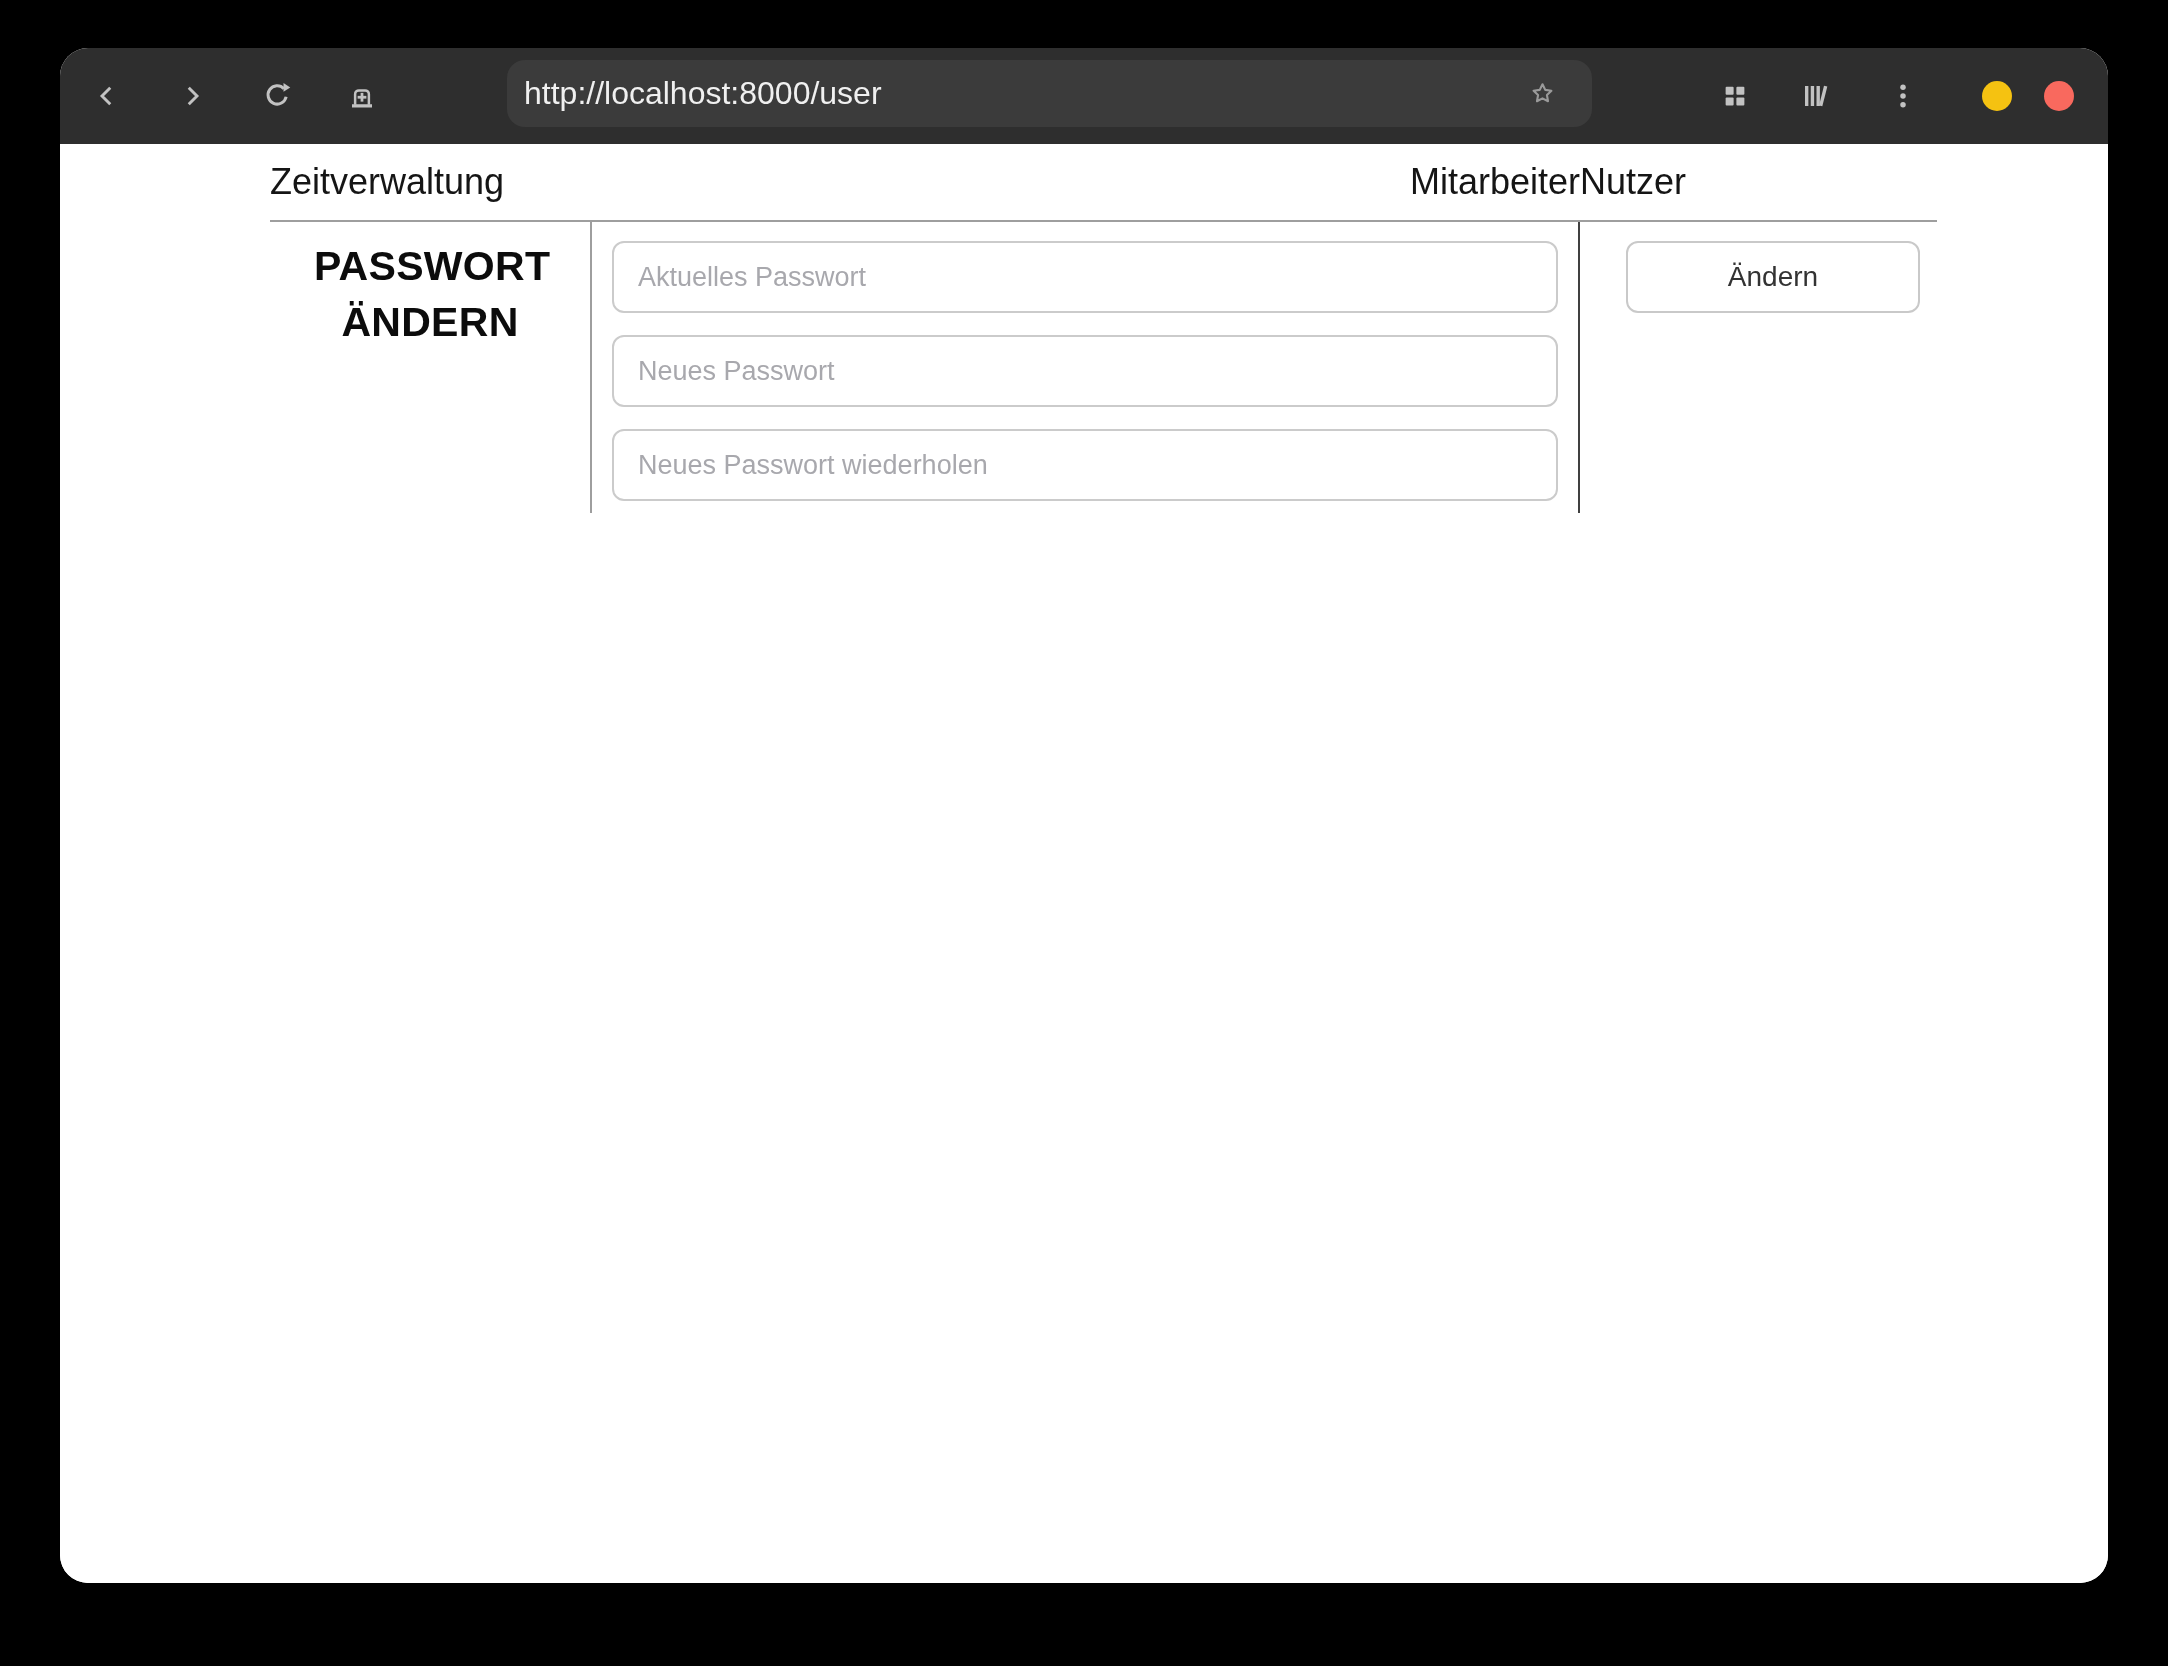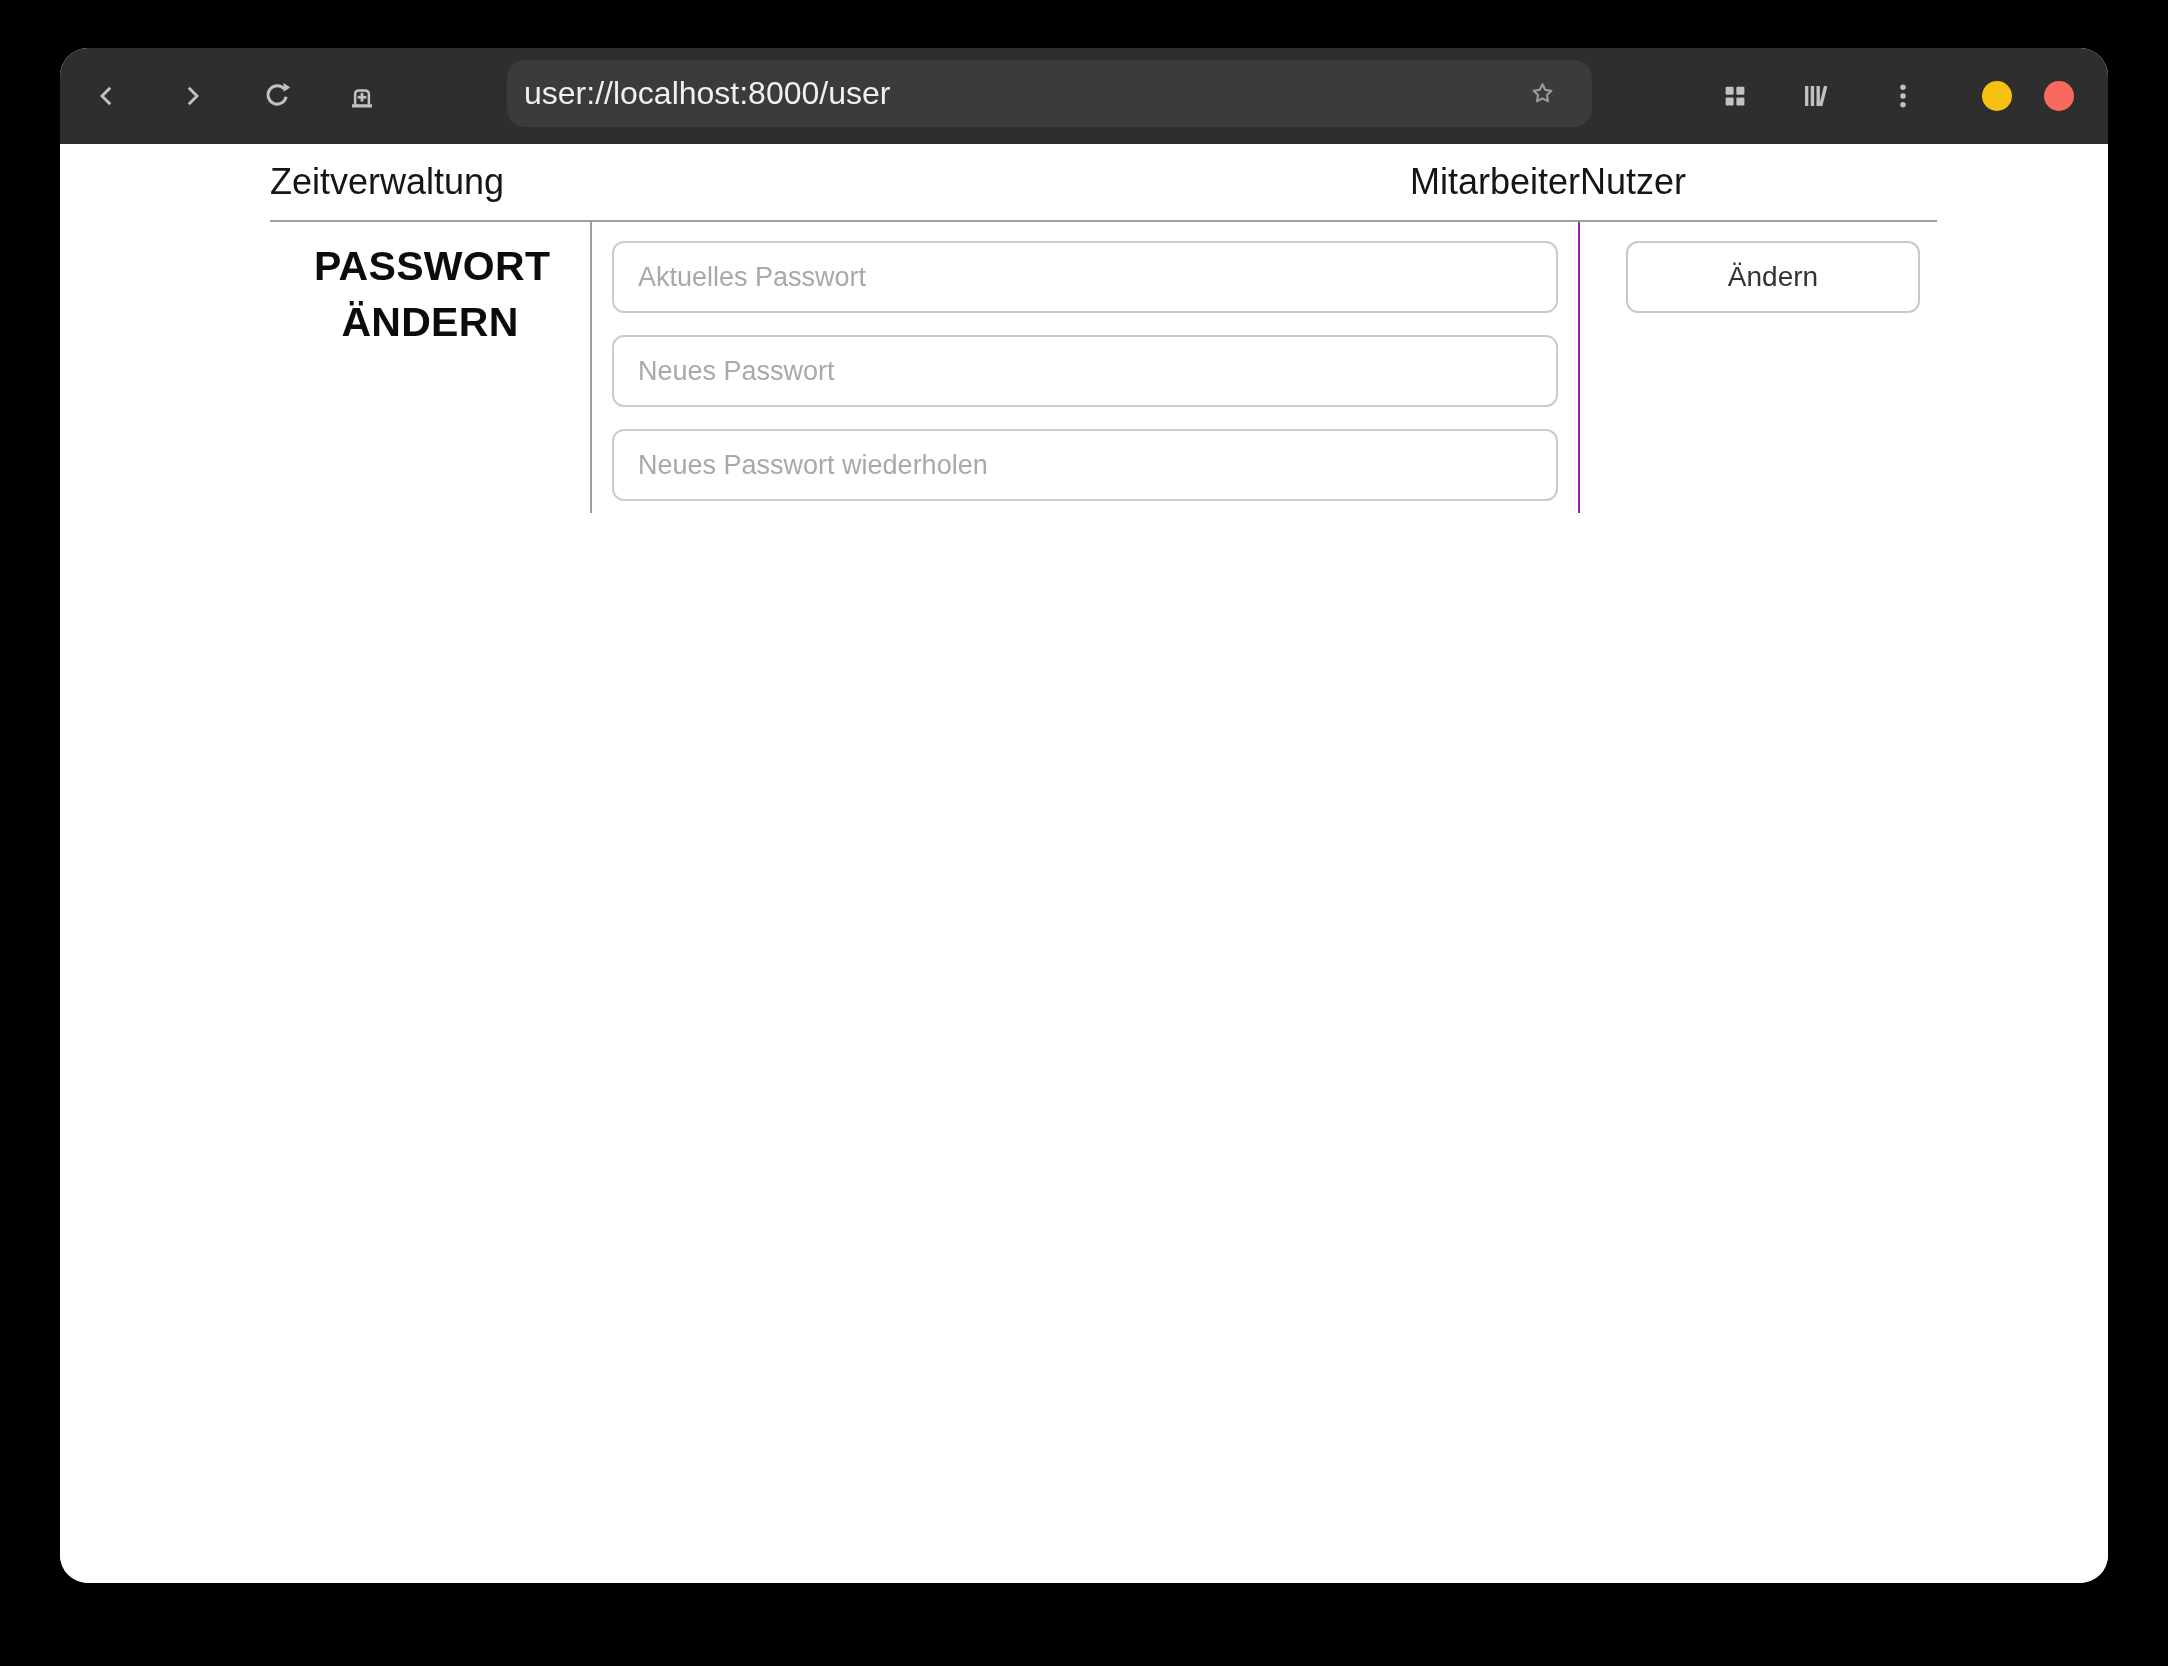--- a/index.html
+++ b/index.html
@@ -53,21 +53,21 @@
     display: flex; align-items: center; height: 78px;
     border-bottom: 2px solid #9e9e9e;
     font-size: 36px; color: #151515;
   }
   .nav-c1 { width: 320px; text-align: left; }
   .nav-c2 { width: 990px; text-align: right; padding-left: 116px; }
   .nav-c3 { flex: 1; text-align: left; }
   .nav-row span { cursor: pointer; }
   .form-row { display: flex; height: 291px; }
   .fcol1 { width: 322px; border-right: 2px solid #9e9e9e; }
-  .fcol2 { width: 988px; border-right: 2px solid #a21caf; padding: 19px 0 0 20px; }
+  .fcol2 { width: 988px; border-right: 2px solid #404040; padding: 19px 0 0 20px; }
   .fcol3 { flex: 1; padding: 19px 0 0 13px; }
   .section-title {
     width: 232px; margin: 16px auto 0;
     font-size: 41px; font-weight: bold; line-height: 56px;
     text-align: center; color: #0c0c0c; letter-spacing: 0.3px;
   }
   .pw-input {
     display: block; width: 946px; height: 72px; margin-bottom: 22px;
     border: 2px solid #cbcbcb; border-radius: 12px;
     padding: 0 24px; font-size: 27px; color: #333; background: #fff;
@@ -112,21 +112,21 @@
     <button class="tb-btn" style="left:287px">
       <svg viewBox="0 0 24 24">
         <path d="M6.5 19 v-8.5 a3 3 0 0 1 3-3 h5 a3 3 0 0 1 3 3 V19" fill="none" stroke="#c2c2c2" stroke-width="2"></path>
         <rect x="10.9" y="9.5" width="2.2" height="7" fill="#c2c2c2"></rect>
         <rect x="8.5" y="11.9" width="7" height="2.2" fill="#c2c2c2"></rect>
         <rect x="4" y="18.6" width="16" height="2.6" fill="#c2c2c2"></rect>
       </svg>
     </button>
 
     <div class="urlbar">
-      <span class="url-text">user://localhost:8000/user</span>
+      <span class="url-text">http://localhost:8000/user</span>
       <button class="star-btn">
         <svg viewBox="0 0 24 24">
           <path d="M12 3.8 l2.45 4.96 5.48.8 -3.97 3.87 .94 5.46 L12 16.31 l-4.9 2.58 .94-5.46 -3.97-3.87 5.48-.8 z" fill="none" stroke="#9a9a9a" stroke-width="1.9" stroke-linejoin="round"></path>
         </svg>
       </button>
     </div>
 
     <button class="tb-btn" style="left:1660px">
       <svg viewBox="0 0 24 24">
         <rect x="4.5" y="4.5" width="6.4" height="6.4" rx="0.8" fill="#c2c2c2"></rect>

